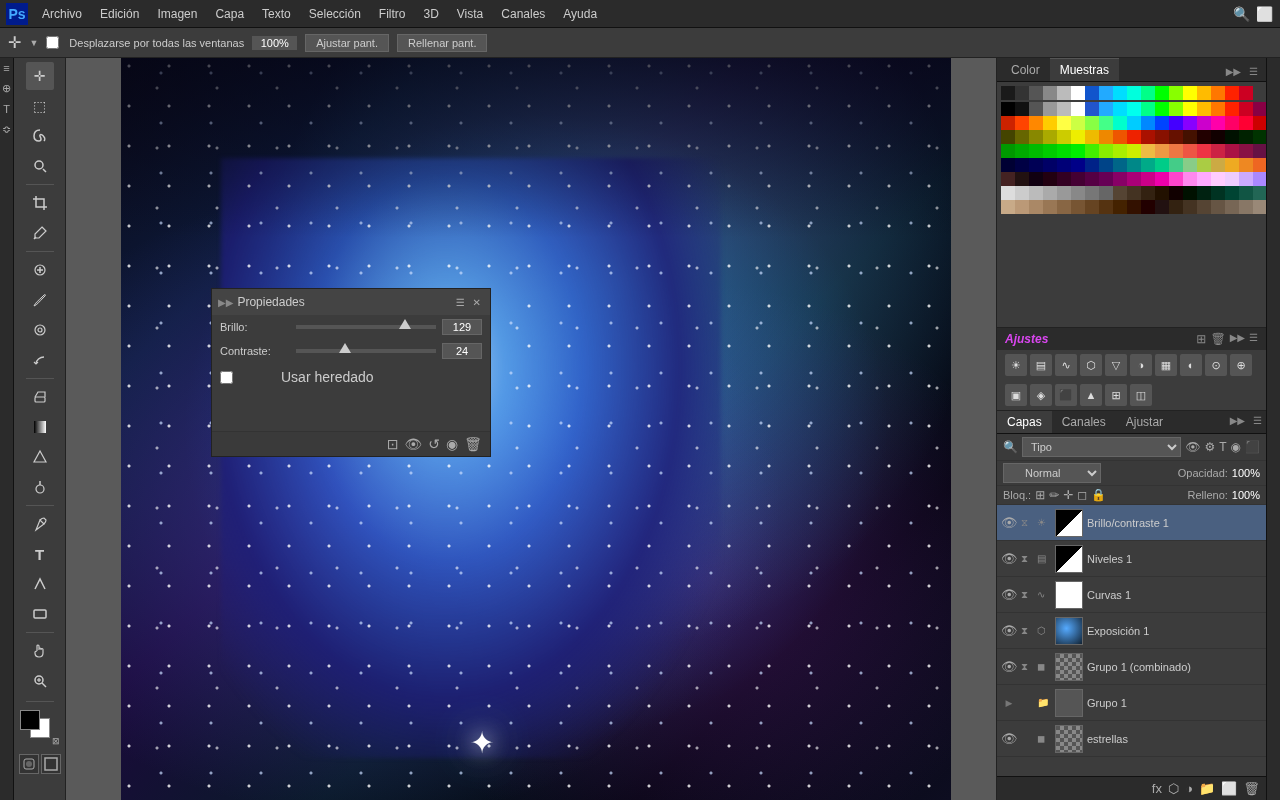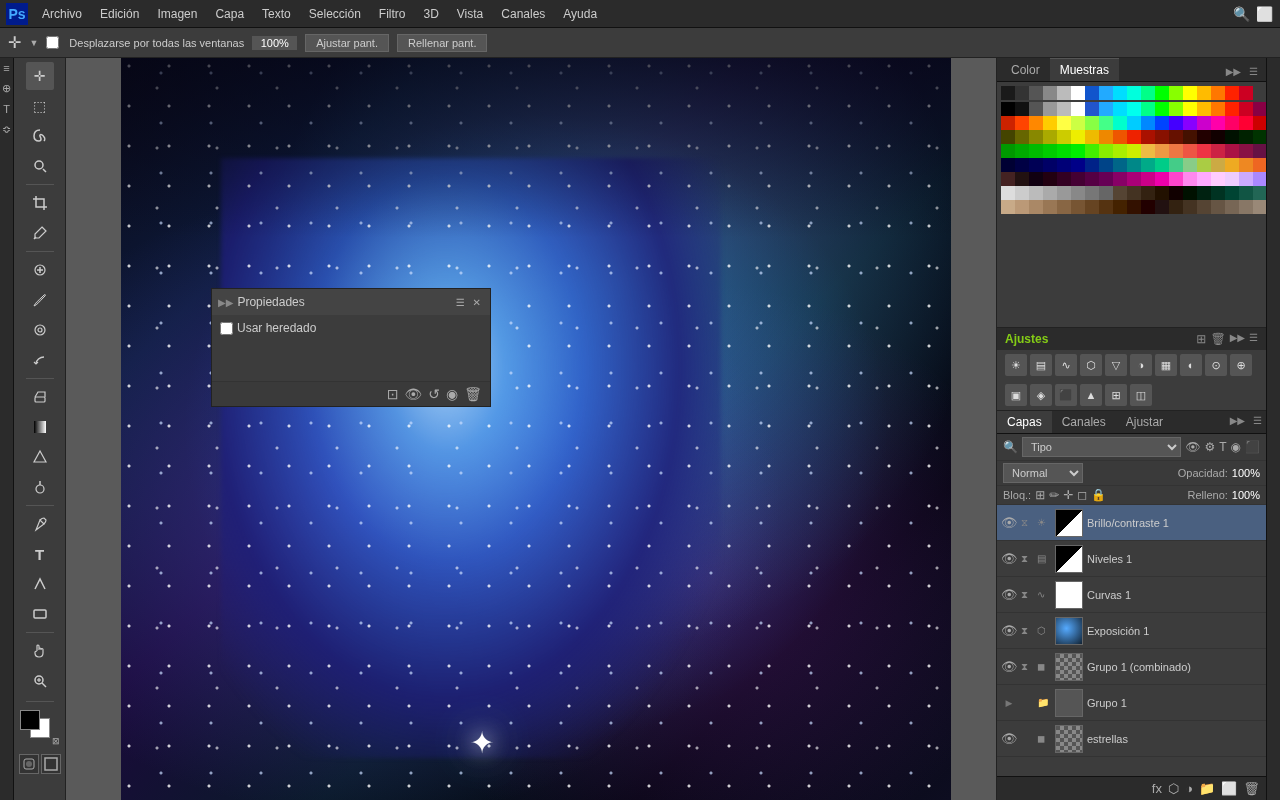--- a/index.html
+++ b/index.html
@@ -45,21 +45,21 @@
     .panel-layer-info { display: flex; align-items: center; gap: 4px; padding: 4px 8px; background: #3c3c3c; border-bottom: 1px solid #333; }
     .brightness-title { color: #ddd; font-size: 12px; }
     .auto-btn { float: right; background: #555; border: 1px solid #666; color: #ccc; font-size: 11px; padding: 2px 10px; cursor: pointer; margin: 6px 8px 6px auto; display: block; }
     .slider-row { display: flex; align-items: center; padding: 4px 8px; gap: 6px; }
     .slider-label { color: #ccc; font-size: 11px; width: 70px; }
     .slider-val { width: 40px; background: #555; border: 1px solid #666; color: #fff; font-size: 11px; padding: 1px 4px; text-align: center; margin-left: auto; }
     .slider-track { flex: 1; position: relative; height: 4px; background: #555; }
     .slider-triangle { width: 0; height: 0; border-left: 6px solid transparent; border-right: 6px solid transparent; border-bottom: 10px solid #ccc; position: absolute; top: -6px; transform: translateX(-50%); }
     .checkbox-row { display: flex; align-items: center; padding: 6px 8px; gap: 4px; }
     .checkbox-row input { margin: 0; }
-    .checkbox-row label { color: #ccc; font-size: 12px; }
+    .checkbox-row label { color: #ccc; font-size: 14px; margin-left: 44px; }
     .panel-footer { display: flex; align-items: center; justify-content: flex-end; gap: 6px; padding: 4px 8px; border-top: 1px solid #333; background: #3a3a3a; }
     .footer-icon { color: #aaa; font-size: 14px; cursor: pointer; }
 
     
     .right-panel { width: 270px; background: #3c3c3c; border-left: 1px solid #222; display: flex; flex-direction: column; flex-shrink: 0; }
     .right-panel-top { display: flex; flex-direction: column; height: 270px; border-bottom: 1px solid #222; }
 
     
     .tab-bar { display: flex; background: #2b2b2b; border-bottom: 1px solid #111; align-items: flex-end; padding: 0 4px; }
     .tab { padding: 4px 10px; font-size: 12px; color: #aaa; cursor: pointer; border-top: 1px solid transparent; }
@@ -67,35 +67,35 @@
     .collapse-arrows { margin-left: auto; color: #888; font-size: 10px; cursor: pointer; padding: 4px; }
 
     
     .swatches-grid { flex: 1; overflow: hidden; }
     .swatches-row { display: flex; }
     .swatch-cell { width: 14px; height: 14px; flex-shrink: 0; cursor: pointer; }
 
     
     .ajustes-panel { border-bottom: 1px solid #222; }
     .ajustes-header { display: flex; align-items: center; padding: 4px 8px; background: #2b2b2b; }
-    .ajustes-title { color: #84cc16; font-size: 12px; font-weight: bold; }
+    .ajustes-title { color: #d946ef; font-size: 12px; font-weight: bold; font-style: italic; }
     .ajustes-subtitle { color: #aaa; font-size: 11px; padding: 4px 8px; }
     .ajustes-icons { display: flex; flex-wrap: wrap; gap: 3px; padding: 4px 8px; }
     .ajuste-icon { width: 22px; height: 22px; background: #555; display: flex; align-items: center; justify-content: center; font-size: 11px; cursor: pointer; border-radius: 2px; color: #ddd; }
 
     
     .capas-panel { flex: 1; display: flex; flex-direction: column; overflow: hidden; }
     .capas-tabs { display: flex; background: #2b2b2b; border-bottom: 1px solid #111; }
     .capas-tab { padding: 4px 10px; font-size: 12px; color: #aaa; cursor: pointer; }
     .capas-tab.active { color: #fff; background: #3c3c3c; }
     .capas-options { display: flex; align-items: center; padding: 3px 6px; gap: 4px; background: #3a3a3a; border-bottom: 1px solid #333; }
     .tipo-select { background: #555; border: 1px solid #666; color: #ccc; font-size: 11px; padding: 2px 4px; flex: 1; }
     .capas-search-icon { color: #aaa; font-size: 12px; }
     .blend-row { display: flex; align-items: center; padding: 2px 6px; gap: 4px; background: #3a3a3a; border-bottom: 1px solid #333; }
-    .blend-select { background: #555; border: 1px solid #666; color: #ccc; font-size: 11px; padding: 2px 4px; width: 80px; }
+    .blend-select { background: #555; border: 1px solid #666; color: #ccc; font-size: 11px; padding: 2px 17px; width: 98px; }
     .opacity-label { color: #aaa; font-size: 11px; margin-left: auto; }
     .opacity-val { color: #fff; font-size: 11px; }
     .lock-row { display: flex; align-items: center; padding: 2px 6px; gap: 4px; background: #3a3a3a; border-bottom: 1px solid #333; }
     .lock-label { color: #aaa; font-size: 11px; }
     .fill-label { color: #aaa; font-size: 11px; margin-left: auto; }
     .fill-val { color: #fff; font-size: 11px; }
 
     
     .layer-list { flex: 1; overflow-y: auto; background: #3c3c3c; }
     .layer-item { display: flex; align-items: center; height: 36px; padding: 0 4px; gap: 4px; border-bottom: 1px solid #333; cursor: pointer; }
@@ -319,21 +319,35 @@
           <div class="panel-header-left">
             <span style="color:#888;font-size:10px;">▶▶</span>
             <span class="panel-title">Propiedades</span>
           </div>
           <div class="panel-controls">
             <span class="panel-ctrl-btn">☰</span>
             <span class="panel-ctrl-btn">✕</span>
           </div>
         </div>
 
-
+        <div class="slider-row">
+          <span class="slider-label">Brillo:</span>
+          <div class="slider-track">
+            <div class="slider-triangle" style="left:78%;"></div>
+          </div>
+          <input class="slider-val" type="text" value="129" style="">
+        </div>
+
+        <div class="slider-row">
+          <span class="slider-label">Contraste:</span>
+          <div class="slider-track">
+            <div class="slider-triangle" style="left:35%;"></div>
+          </div>
+          <input class="slider-val" type="text" value="24" style="">
+        </div>
 
         <div class="checkbox-row">
           <input type="checkbox" style="">
           <label>Usar heredado</label>
         </div>
 
         <div style="height:40px;"></div>
         <div class="panel-footer">
           <span class="footer-icon">⊡</span>
           <span class="footer-icon">👁</span>

